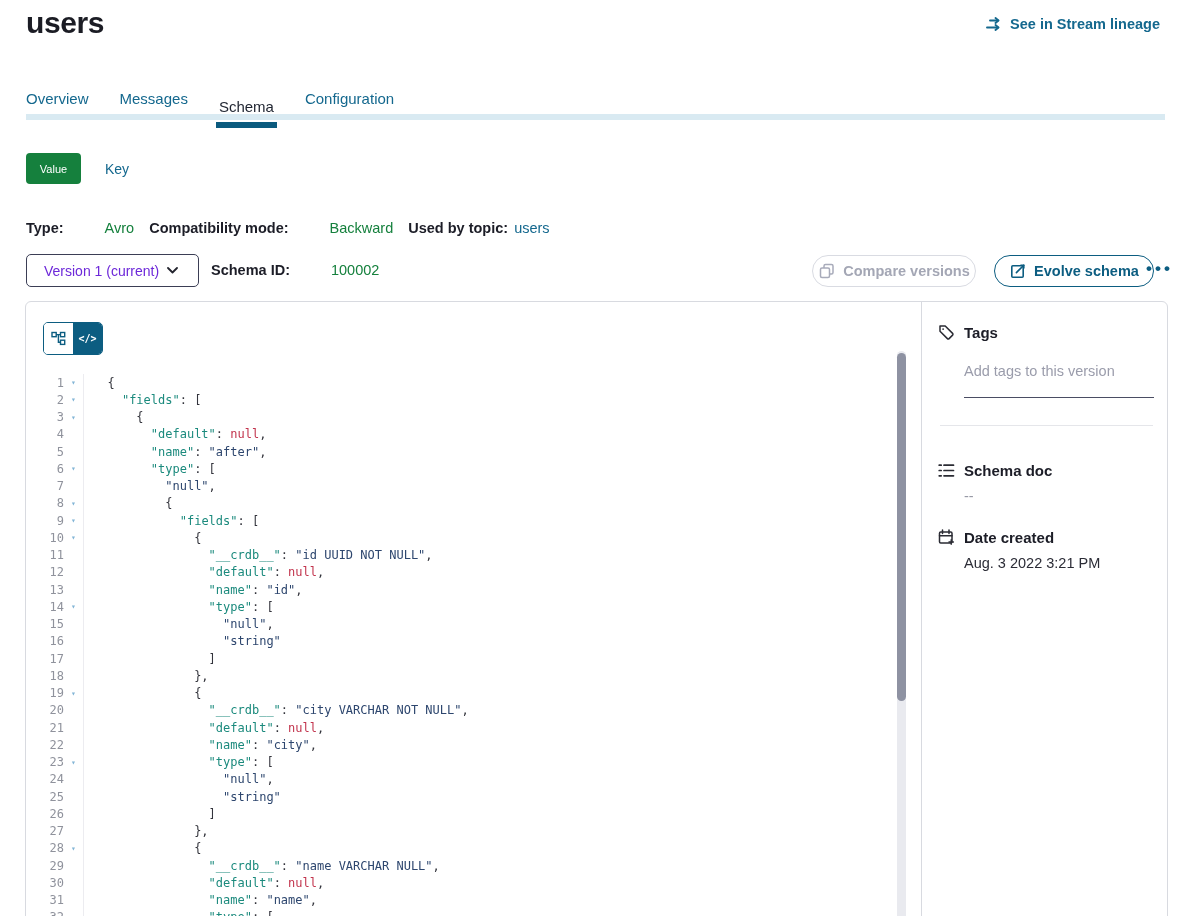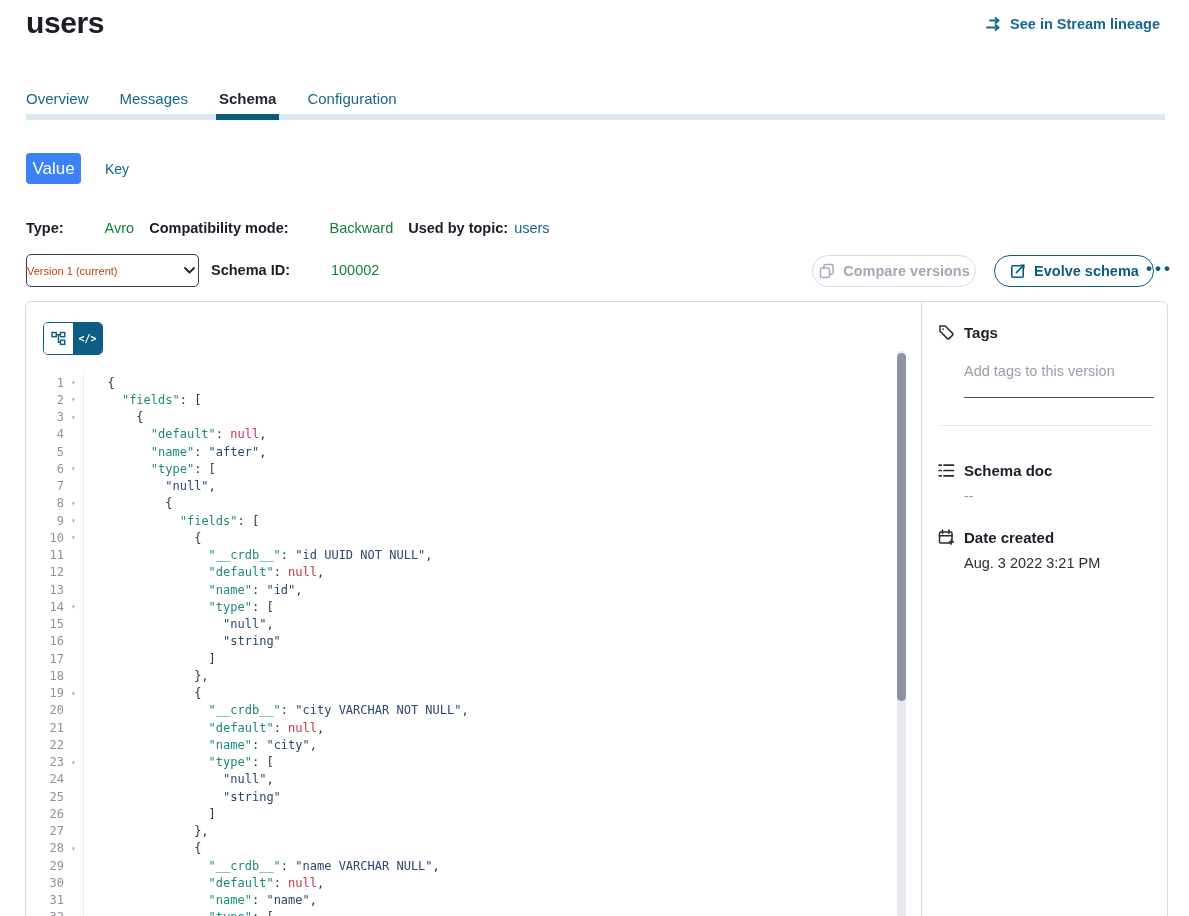--- a/index.html
+++ b/index.html
@@ -16,48 +16,48 @@
   }
   .lineage-link {
     position:absolute; right:29px; top:15px;
     display:flex; align-items:center; gap:7px;
     font-size:14.5px; font-weight:600; color:#14688e; cursor:pointer;text-align:right;
   }
 
   
   .tabs { position:absolute; left:26px; top:90px; display:flex; gap:31px; }
   .tab { position:relative; font-size:15px; color:#14688e; cursor:pointer; padding-bottom:8px; }
-  .tab.active { color:#1f2430; font-weight:700; }
+  .tab.active { color:#1f2430; font-weight:400;margin-top:8px; }
   .tab.active::after {
     content:""; position:absolute; left:-3px; right:-3px; top:24px; height:6px;
     background:#0b5a7e; z-index:2;
   }
   .tab-track { position:absolute; left:26px; right:24px; top:114px; height:6px; background:#d9eaf2; z-index:1; }
 
   
   .vk-toggle { position:absolute; left:26px; top:153px; display:flex; align-items:center; gap:24px; }
   .vk-value {
-    background:#3b82f6; color:#ffffff; border:none; border-radius:4px;
-    width:55px; height:31px; font-size:17px; font-family:inherit; cursor:pointer;
+    background:#15803d; color:#ffffff; border:none; border-radius:4px;
+    width:55px; height:31px; font-size:11px; font-family:inherit; cursor:pointer;
   }
   .vk-key { font-size:14px; color:#14688e; cursor:pointer;text-align:right; }
 
   
   .meta-row { position:absolute; left:26px; top:220px; display:flex; gap:15px; font-size:14.5px; }
   .meta-group { display:flex; gap:6px; }
   .meta-label { font-weight:700; color:#1c1d27; }
   .meta-value { color:#15803d;margin-left:35px; }
   .meta-link  { color:#14688e; cursor:pointer; }
 
   
   .version-select {
     position:absolute; left:26px; top:254px; width:173px; height:33px;
     border:1px solid #3b3e55; border-radius:5px; background:#fff;
     display:flex; align-items:center; justify-content:space-between;
-    padding:0 0; font-size:11px; color:#c2410c; cursor:pointer;
+    padding:0 17px; font-size:14px; color:#6d28d9; cursor:pointer;
   }
   .schema-id { position:absolute; left:211px; top:262px; display:flex; gap:6px; font-size:14.5px; }
   .btn {
     position:absolute; top:255px; height:32px; border-radius:16px; background:#fff;
     display:flex; align-items:center; justify-content:center; gap:8px;
     font-size:14.5px; font-weight:600; font-family:inherit; cursor:pointer;
   }
   .btn-compare { left:812px; width:164px; border:1px solid #d9dbe2; color:#a4a7b5; }
   .btn-evolve  { left:994px; width:160px; border:1px solid #0c5d81; color:#0c5d81; }
   .more-menu {

